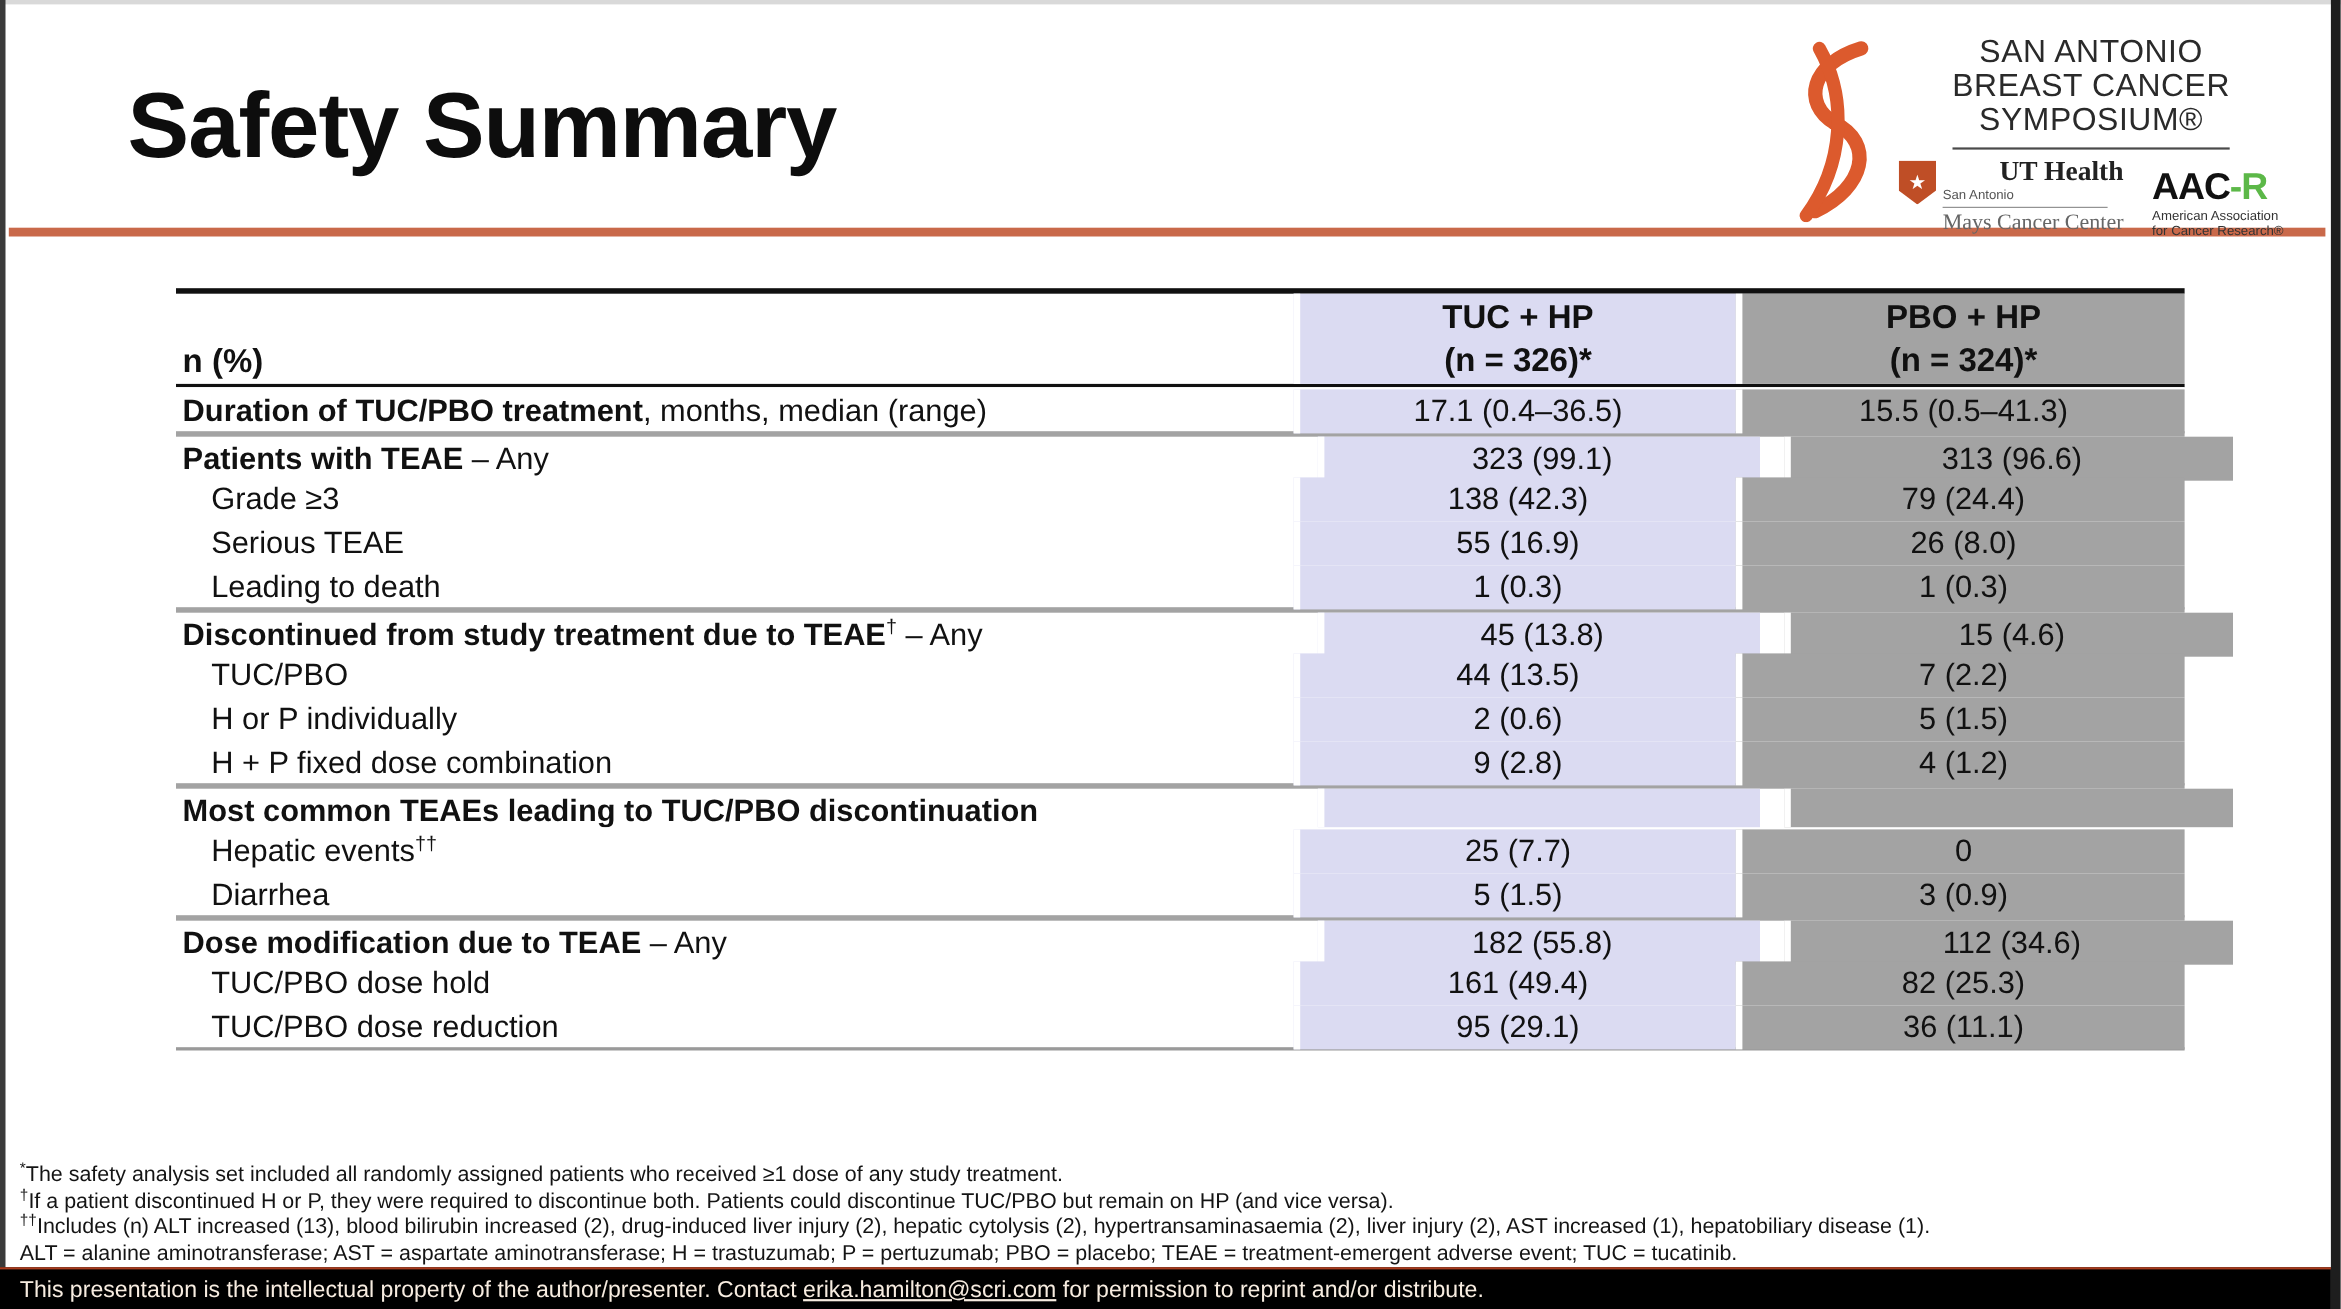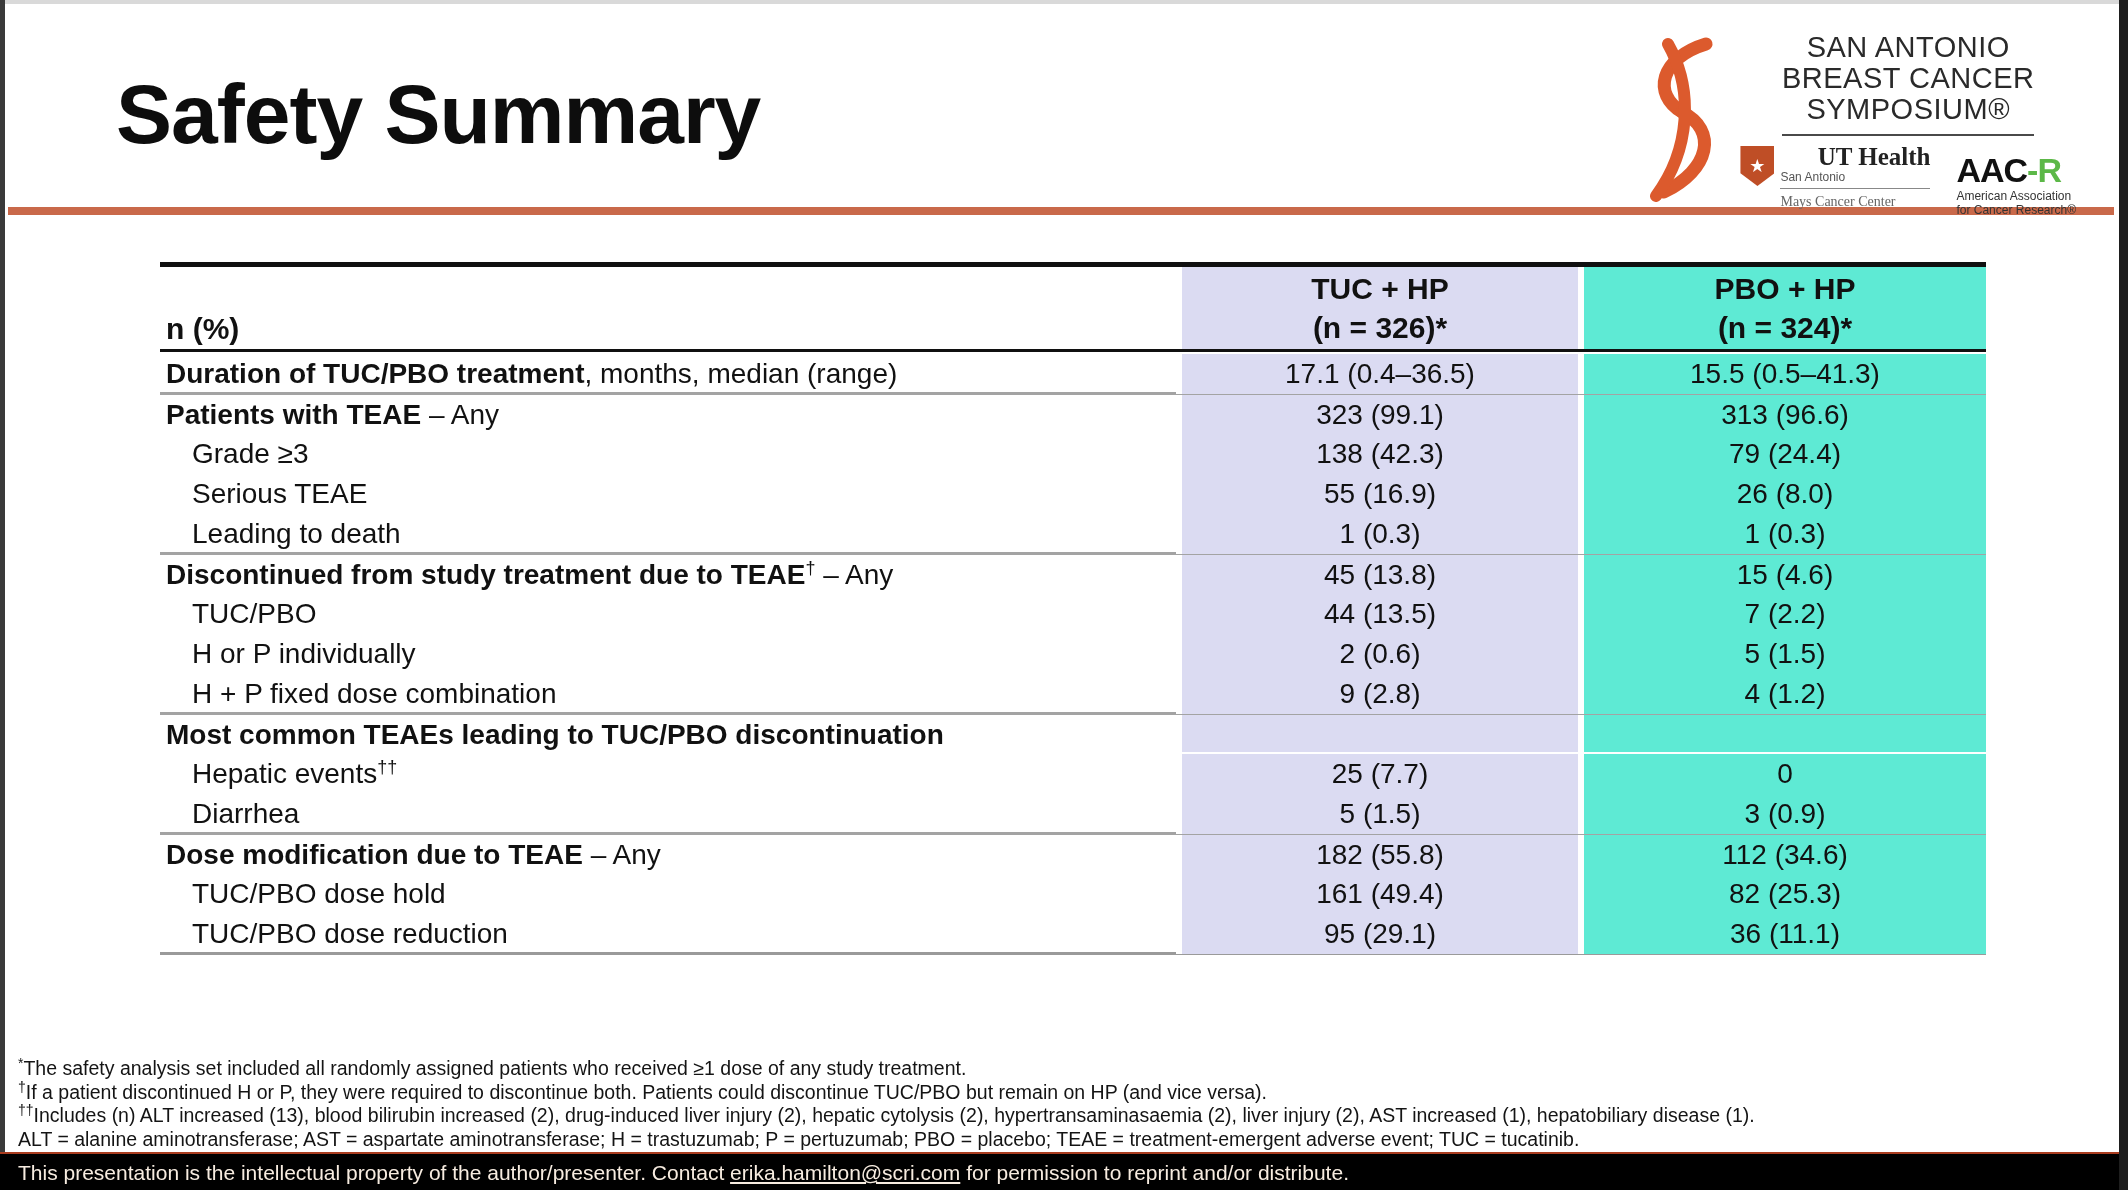--- a/index.html
+++ b/index.html
@@ -39,43 +39,43 @@
   .ut-shield {
     width:34px; height:40px; background:#bf4e26; margin-right:6px; margin-top:2px;
     clip-path:polygon(0 0,100% 0,100% 68%,50% 100%,0 68%);
     display:flex; align-items:center; justify-content:center;
     color:#fff; font-size:18px;
   }
   .ut-texts { display:flex; flex-direction:column; }
   .ut-name { font-family:"Liberation Serif", serif; font-size:25px; font-weight:bold; color:#222; line-height:26px;text-align:right; }
   .ut-sub  { font-size:12px; color:#555; line-height:14px; }
   .ut-line { width:150px; height:1px; background:#888; margin:4px 0 3px 0; }
-  .ut-center { font-family:"Liberation Serif", serif; font-size:14px; color:#666; line-height:20px; }
+  .ut-center { font-family:"Liberation Serif", serif; font-size:20px; color:#666; line-height:20px; }
   .aacr-block { display:flex; flex-direction:column; margin-top:10px; }
   .aacr-abbr { font-size:34px; font-weight:bold; line-height:32px; letter-spacing:-1px; }
   .aacr-abbr .black { color:#111; }
   .aacr-abbr .green { color:#5cb848; }
   .aacr-sub { font-size:12px; color:#333; line-height:14px; margin-top:3px; }
 
   
   .safety-table { position:absolute; left:160px; top:262px; width:1826px; }
   .thead {
     display:grid; grid-template-columns:1016px 402px 408px;
     border-top:5px solid #101010; border-bottom:3px solid #101010;
     height:90px;
   }
   .th-label { display:flex; align-items:flex-end; padding:0 0 3px 6px; font-size:30px; font-weight:bold; }
   .th-col { display:flex; flex-direction:column; justify-content:center; align-items:center;
             font-size:30px; font-weight:bold; line-height:39px; }
   .fill-tuc { background:#dbdbf2; border-left:6px solid #fff; }
-  .fill-pbo { background:#5eead4; border-left:6px solid #fff; }
+  .fill-pbo { background:#a3a3a3; border-left:6px solid #fff; }
 
   .tbody { border-bottom:3px solid #9a9a9a; }
   .trow { display:grid; grid-template-columns:1016px 402px 408px; height:40px; border-top:2px solid #ffffff; }
-  .trow.section { border-top:3px solid #a3a3a3; }
+  .trow.section { border-top:5px solid #a3a3a3;gap:22px; }
   .td-label { font-size:28px; line-height:40px; padding-left:6px; white-space:nowrap; overflow:hidden; }
   .td-label.indent { padding-left:32px; }
   .td-label .lbl-b { font-weight:bold; }
   .td-label .lbl-r { font-weight:normal; }
   .td-val { font-size:28px; line-height:40px; text-align:center; }
   .sup { font-size:18px; vertical-align:super; line-height:0; }
 
   
   .footnotes { position:absolute; left:18px; top:1057px; font-size:19.5px; line-height:23.5px; color:#141414; }
   .footnote .fn-marker { font-size:14px; vertical-align:super; line-height:0; }

